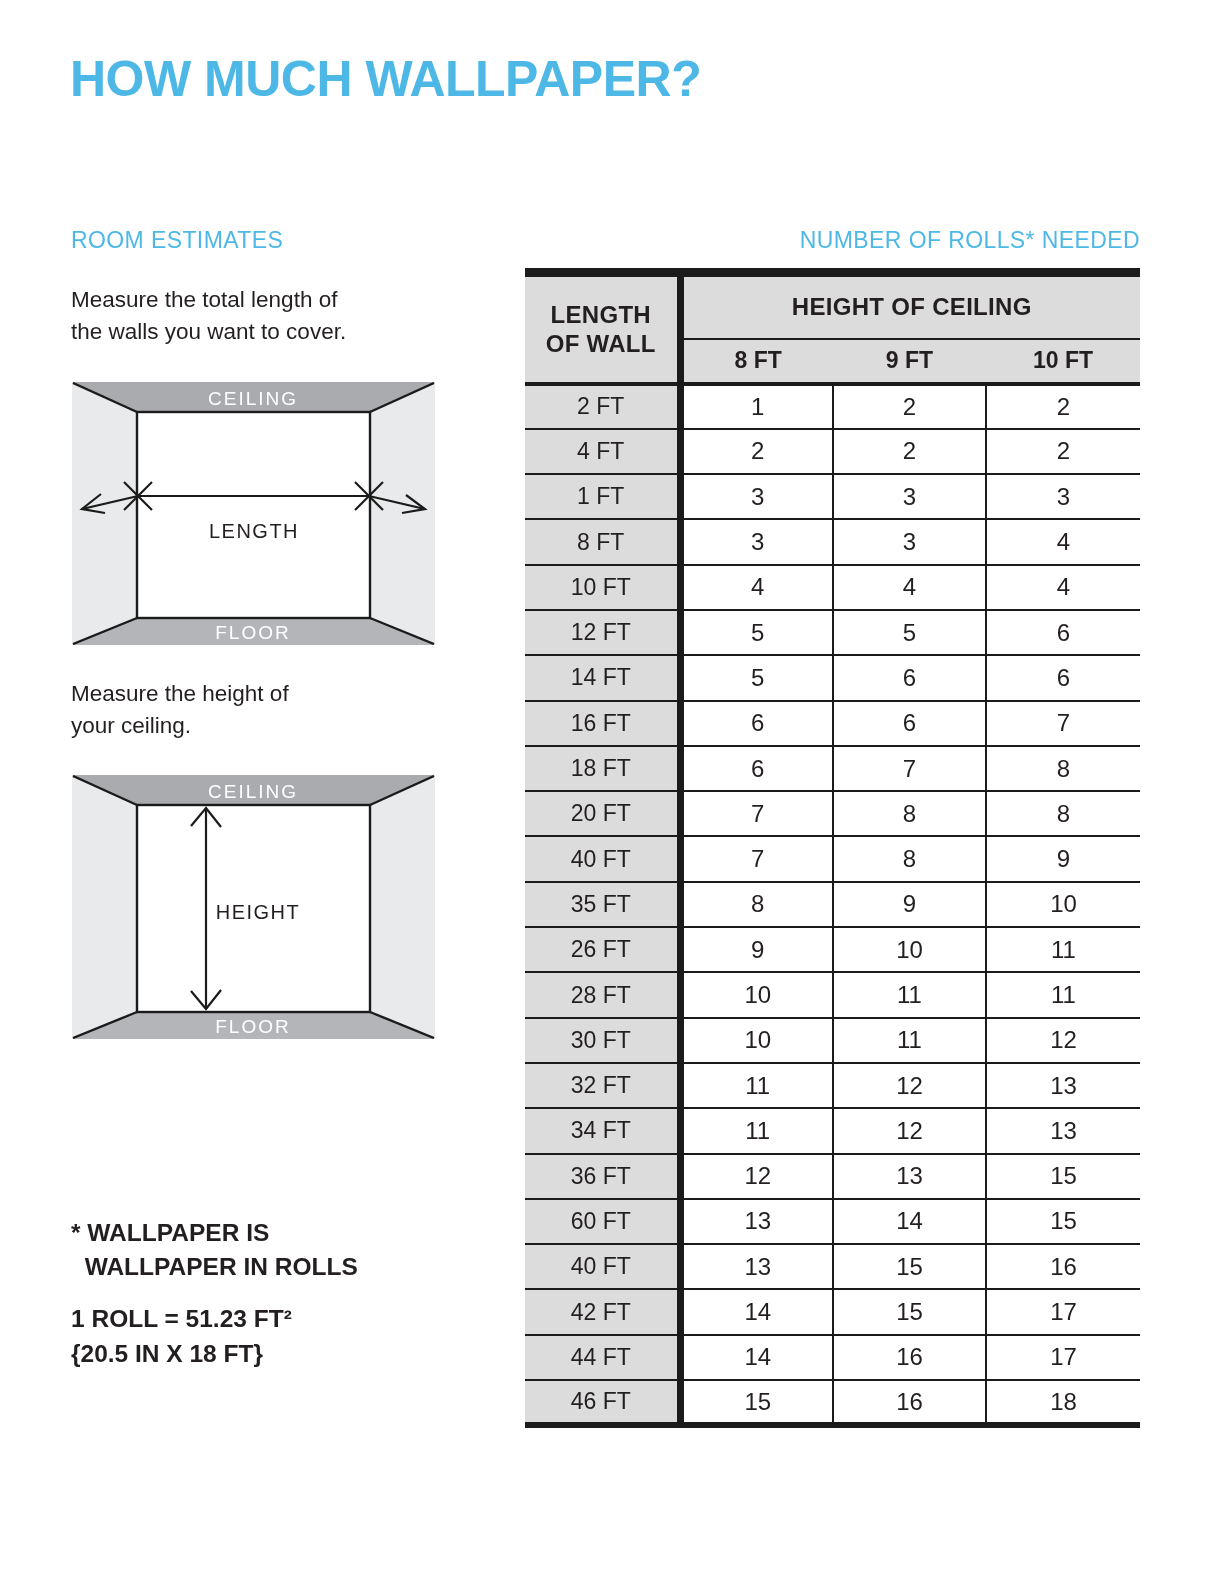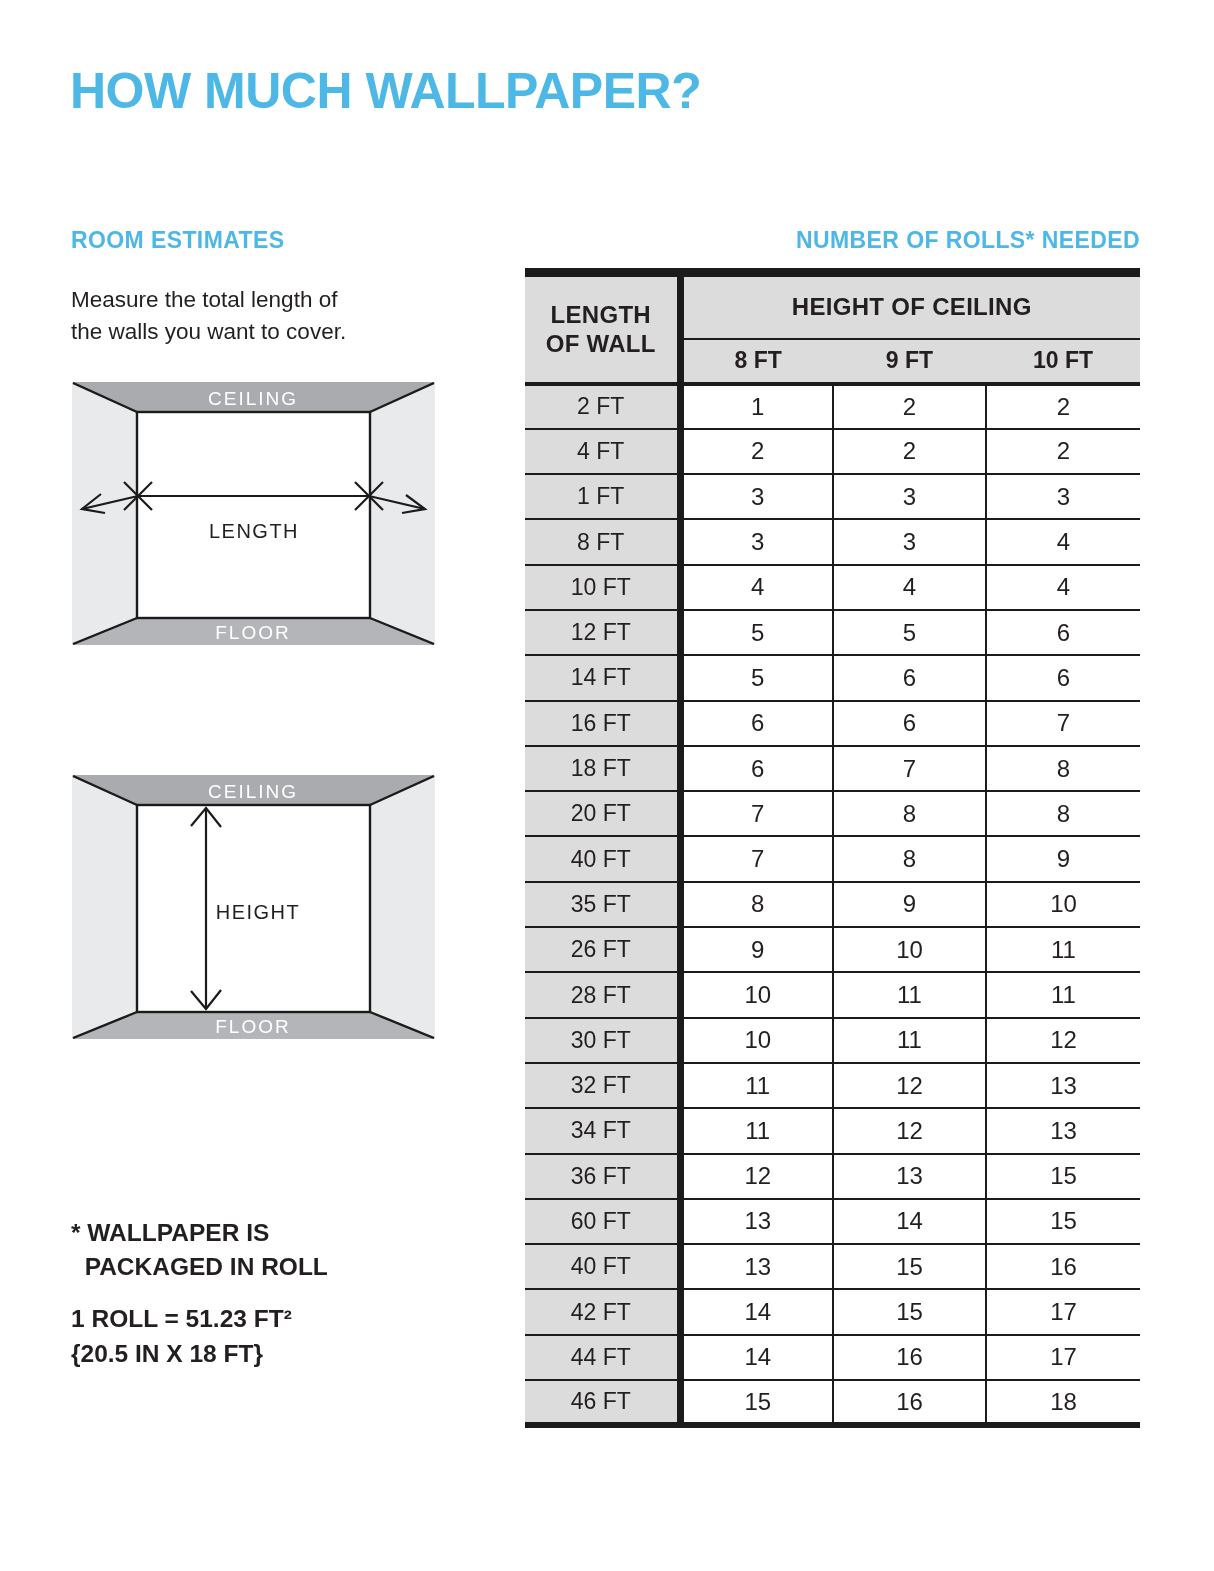--- a/index.html
+++ b/index.html
@@ -7,27 +7,27 @@
   .page {
     position:relative;
     width:1214px; height:1571px;
     background:#ffffff;
     font-family:"Liberation Sans","DejaVu Sans",sans-serif;
     color:var(--ink,#231f20);
     overflow:hidden;
   }
   .abs { position:absolute; }
   .page-title {
-    left:70px; top:62px;
+    left:70px; top:50px;
     font-size:50px; font-weight:700; letter-spacing:-0.5px;
     color:var(--accent,#4db8e6);
     white-space:nowrap;
   }
   .section-heading {
-    font-size:23px; font-weight:700; letter-spacing:0.4px;
+    font-size:23px; font-weight:400; letter-spacing:0.4px;
     color:var(--accent,#4db8e6);
     white-space:nowrap;
   }
   .left-heading { left:71px; top:227px; }
   .table-heading { left:525px; top:227px; width:615px; text-align:right; }
   .body-text {
     font-size:22.5px; line-height:32px;
     white-space:pre-line; color:var(--ink,#231f20);
   }
   .step1 { left:71px; top:284px; }
@@ -125,20 +125,22 @@
       <line x1="66" y1="114" x2="10" y2="127"></line>
       <polyline points="29,112 10,127 33,131"></polyline>
       <line x1="297" y1="114" x2="353" y2="127"></line>
       <polyline points="334,113 353,127 330,131"></polyline>
     </g>
     <text x="181" y="23" text-anchor="middle" fill="#ffffff" font-size="19" letter-spacing="2">CEILING</text>
     <text x="181" y="257" text-anchor="middle" fill="#ffffff" font-size="19" letter-spacing="2">FLOOR</text>
     <text x="182" y="156" text-anchor="middle" fill="#231f20" font-size="20" letter-spacing="1.5">LENGTH</text>
   </svg>
 
+  <div class="abs body-text step2">Measure the height of
+your ceiling.</div>
 
   <svg class="abs diagram2" width="363" height="264" viewBox="0 0 363 264">
     <polygon points="0,0 65,30 65,237 0,264" fill="#E9EAEB"></polygon>
     <polygon points="363,0 298,30 298,237 363,264" fill="#E9EAEB"></polygon>
     <polygon points="0,0 363,0 298,30 65,30" fill="#A9ABAE"></polygon>
     <polygon points="0,264 363,264 298,237 65,237" fill="#B3B5B8"></polygon>
     <g stroke="#1b1b1b" stroke-width="2.4">
       <line x1="1" y1="1" x2="65" y2="30"></line>
       <line x1="362" y1="1" x2="298" y2="30"></line>
       <line x1="1" y1="263" x2="65" y2="237"></line>
@@ -150,21 +152,21 @@
       <polyline points="119,51 134,33 149,52"></polyline>
       <polyline points="119,216 134,234 149,215"></polyline>
     </g>
     <text x="181" y="23" text-anchor="middle" fill="#ffffff" font-size="19" letter-spacing="2">CEILING</text>
     <text x="181" y="258" text-anchor="middle" fill="#ffffff" font-size="19" letter-spacing="2">FLOOR</text>
     <text x="186" y="144" text-anchor="middle" fill="#231f20" font-size="20" letter-spacing="1.5">HEIGHT</text>
   </svg>
 
 
   <div class="abs footnote">* WALLPAPER IS
-  PACKAGED IN ROLL</div>
+  WALLPAPER IN ROLLS</div>
   <div class="abs roll-info">1 ROLL = 51.23 FT²
 {20.5 IN X 18 FT}</div>
 
   <div class="abs table-wrap">
     <table class="rolls">
       <colgroup>
         <col style="width:155px">
           <col style="width:153px">
           <col style="width:153px">
           <col style="width:154px">

